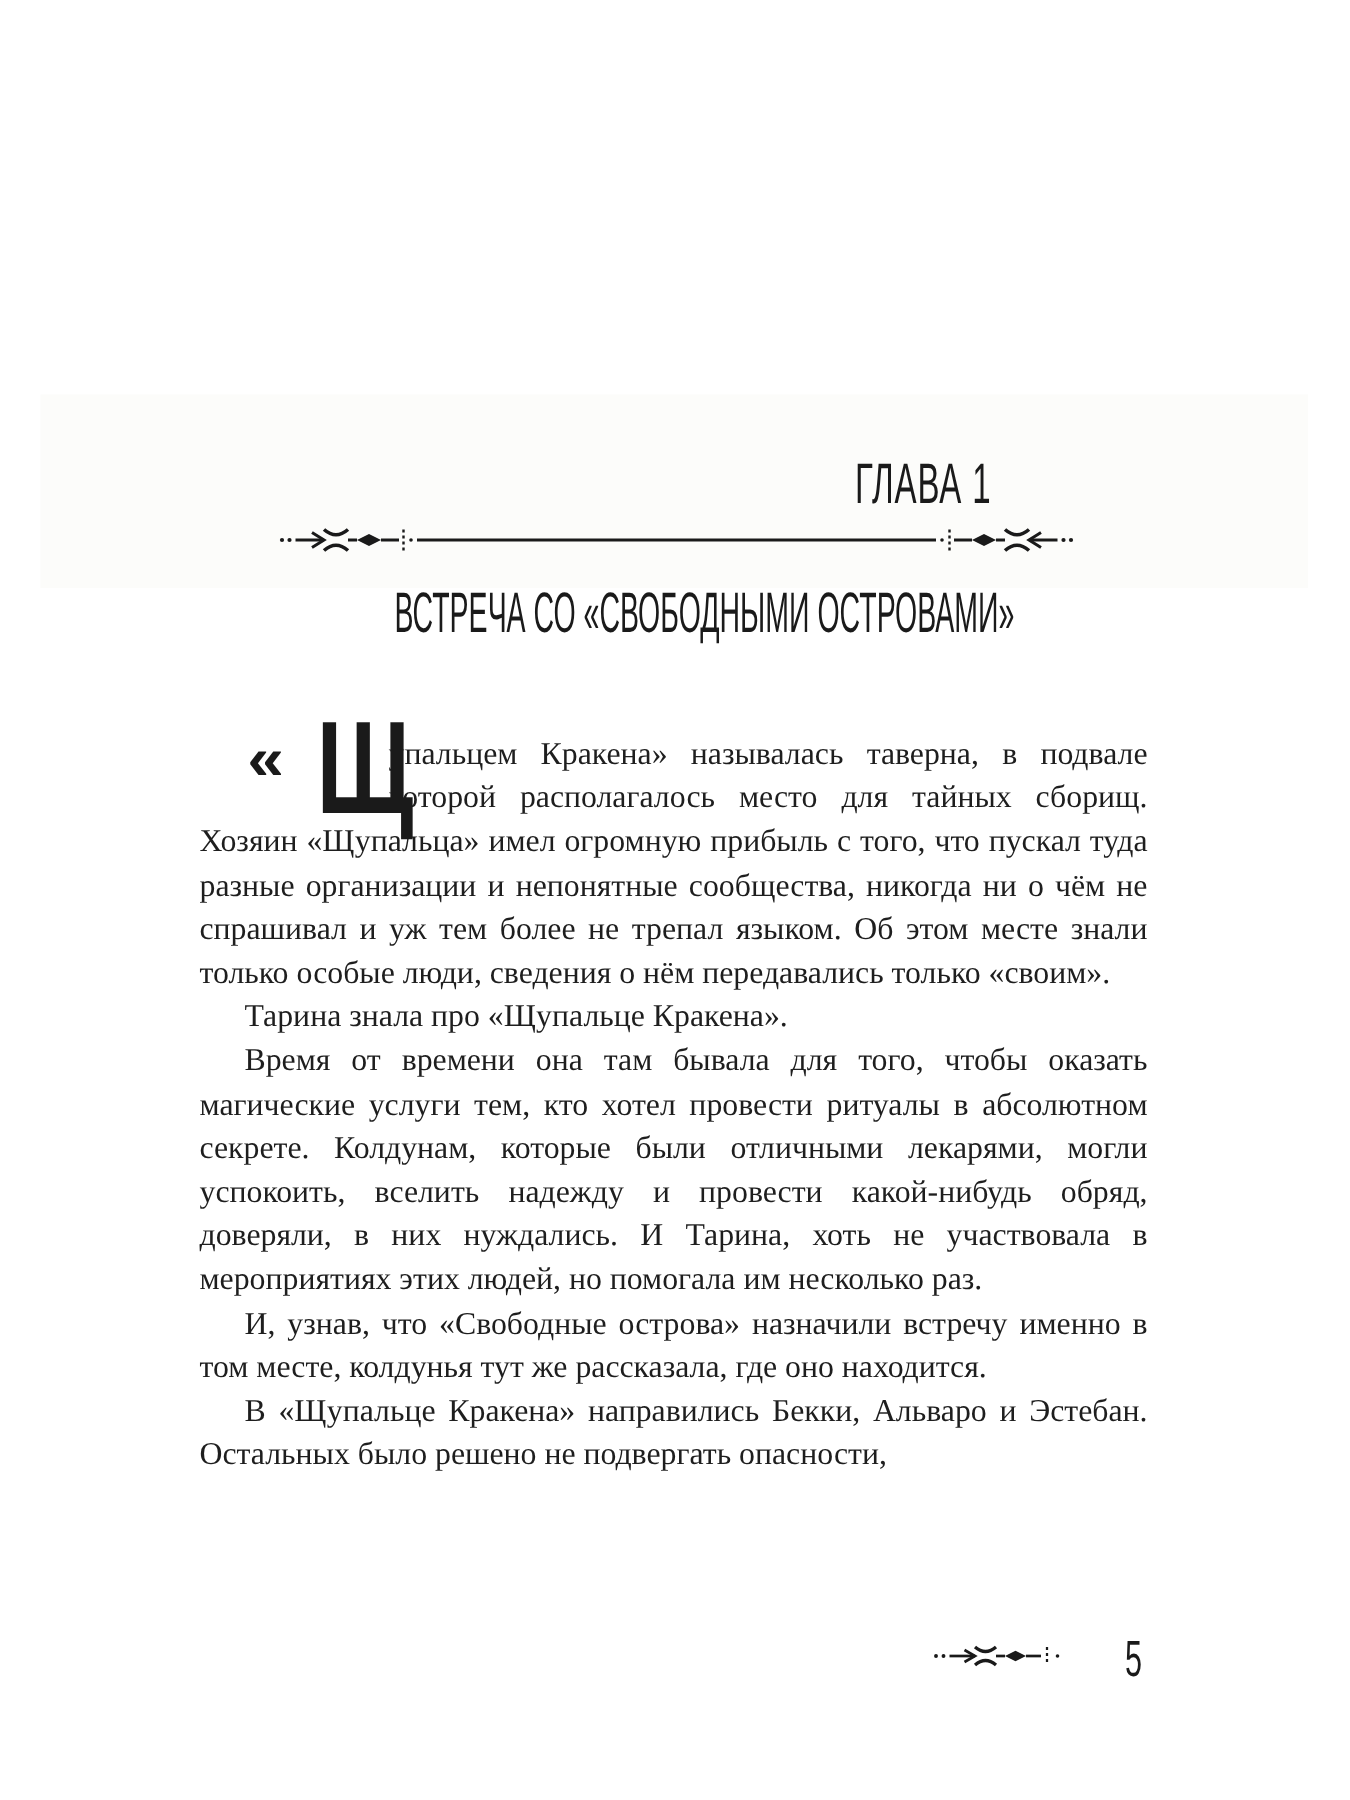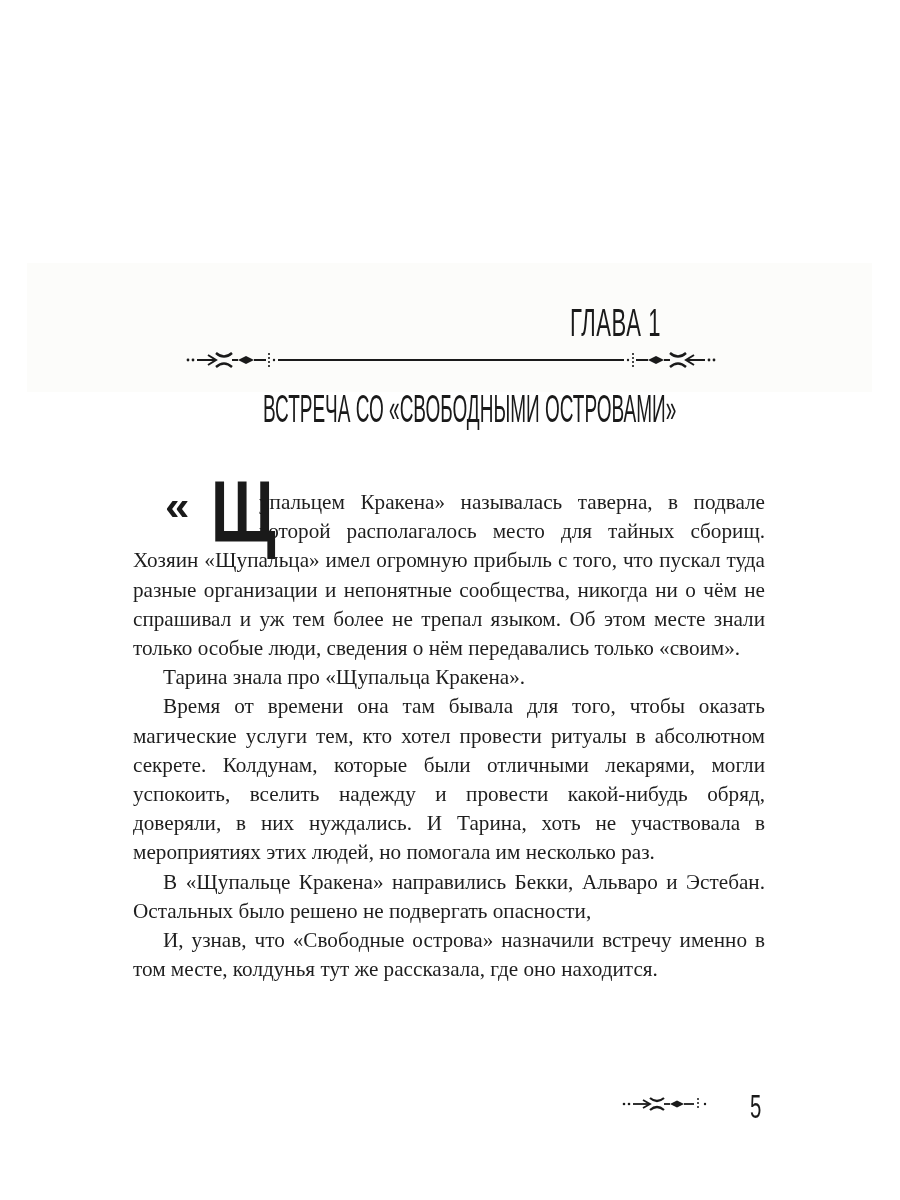--- a/index.html
+++ b/index.html
@@ -163,24 +163,24 @@
 <div class="chapter-title">ВСТРЕЧА СО «СВОБОДНЫМИ ОСТРОВАМИ»</div>
 
 <div class="body-text">
   <div class="first-para">
     <div class="dropcap-block">
       <span class="dropcap-quote">«</span>
       <span class="dropcap-letter">Щ</span>
     </div>
     <p>упальцем Кракена» называлась таверна, в подвале которой располагалось место для тайных сборищ. Хозяин «Щупальца» имел огромную прибыль с того, что пускал туда разные организации и непонятные сообщества, никогда ни о чём не спрашивал и уж тем более не трепал языком. Об этом месте знали только особые люди, сведения о нём передавались только «своим».</p>
   </div>
-  <p class="indent">Тарина знала про «Щупальца Кракена».</p>
+  <p class="indent">Тарина знала про «Щупальце Кракена».</p>
   <p class="indent">Время от времени она там бывала для того, чтобы оказать магические услуги тем, кто хотел провести ритуалы в абсолютном секрете. Колдунам, которые были отличными лекарями, могли успокоить, вселить надежду и провести какой-нибудь обряд, доверяли, в них нуждались. И Тарина, хоть не участвовала в мероприятиях этих людей, но помогала им несколько раз.</p>
+  <p class="indent">И, узнав, что «Свободные острова» назначили встречу именно в том месте, колдунья тут же рассказала, где оно находится.</p>
   <p class="indent">В «Щупальце Кракена» направились Бекки, Альваро и Эстебан. Остальных было решено не подвергать опасности,</p>
-  <p class="indent">И, узнав, что «Свободные острова» назначили встречу именно в том месте, колдунья тут же рассказала, где оно находится.</p>
 </div>
 
 <svg class="footer-ornament" viewBox="0 0 90 16" xmlns="http://www.w3.org/2000/svg">
   <g fill="#1a1a1a" stroke="#1a1a1a">
     <circle cx="2" cy="8" r="1.3" stroke="none"></circle>
     <circle cx="7" cy="8" r="1.3" stroke="none"></circle>
     <line x1="11" y1="8" x2="28" y2="8" stroke-width="1.8"></line>
     <path d="M21 4 L28 8 L21 12" fill="none" stroke-width="1.8"></path>
     <path d="M28 2 Q35 8 42 2" fill="none" stroke-width="2.2"></path>
     <path d="M28 14 Q35 8 42 14" fill="none" stroke-width="2.2"></path>

